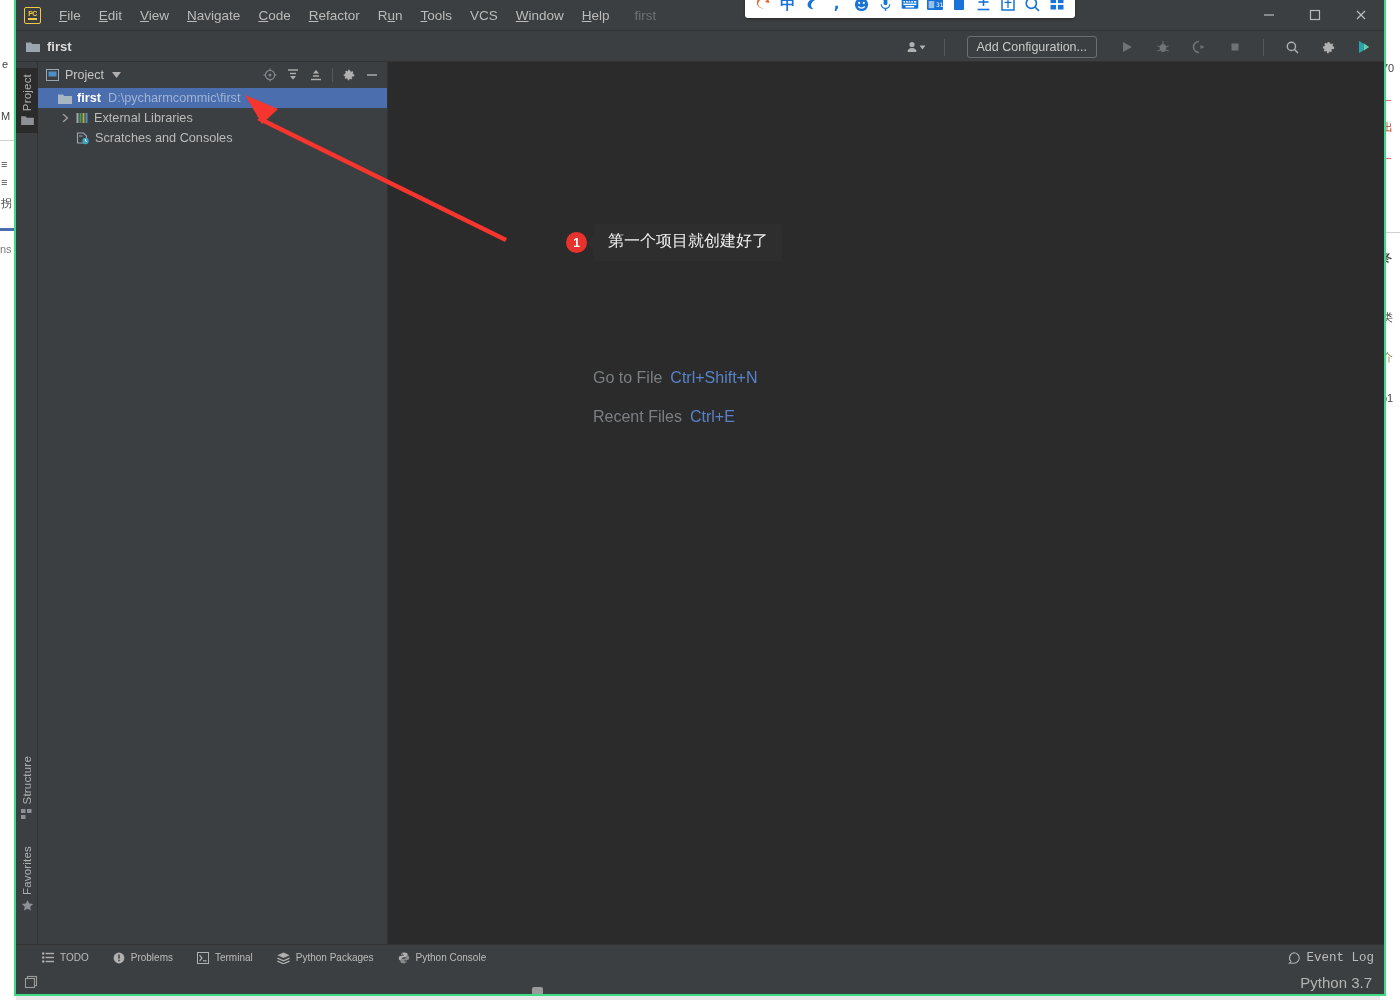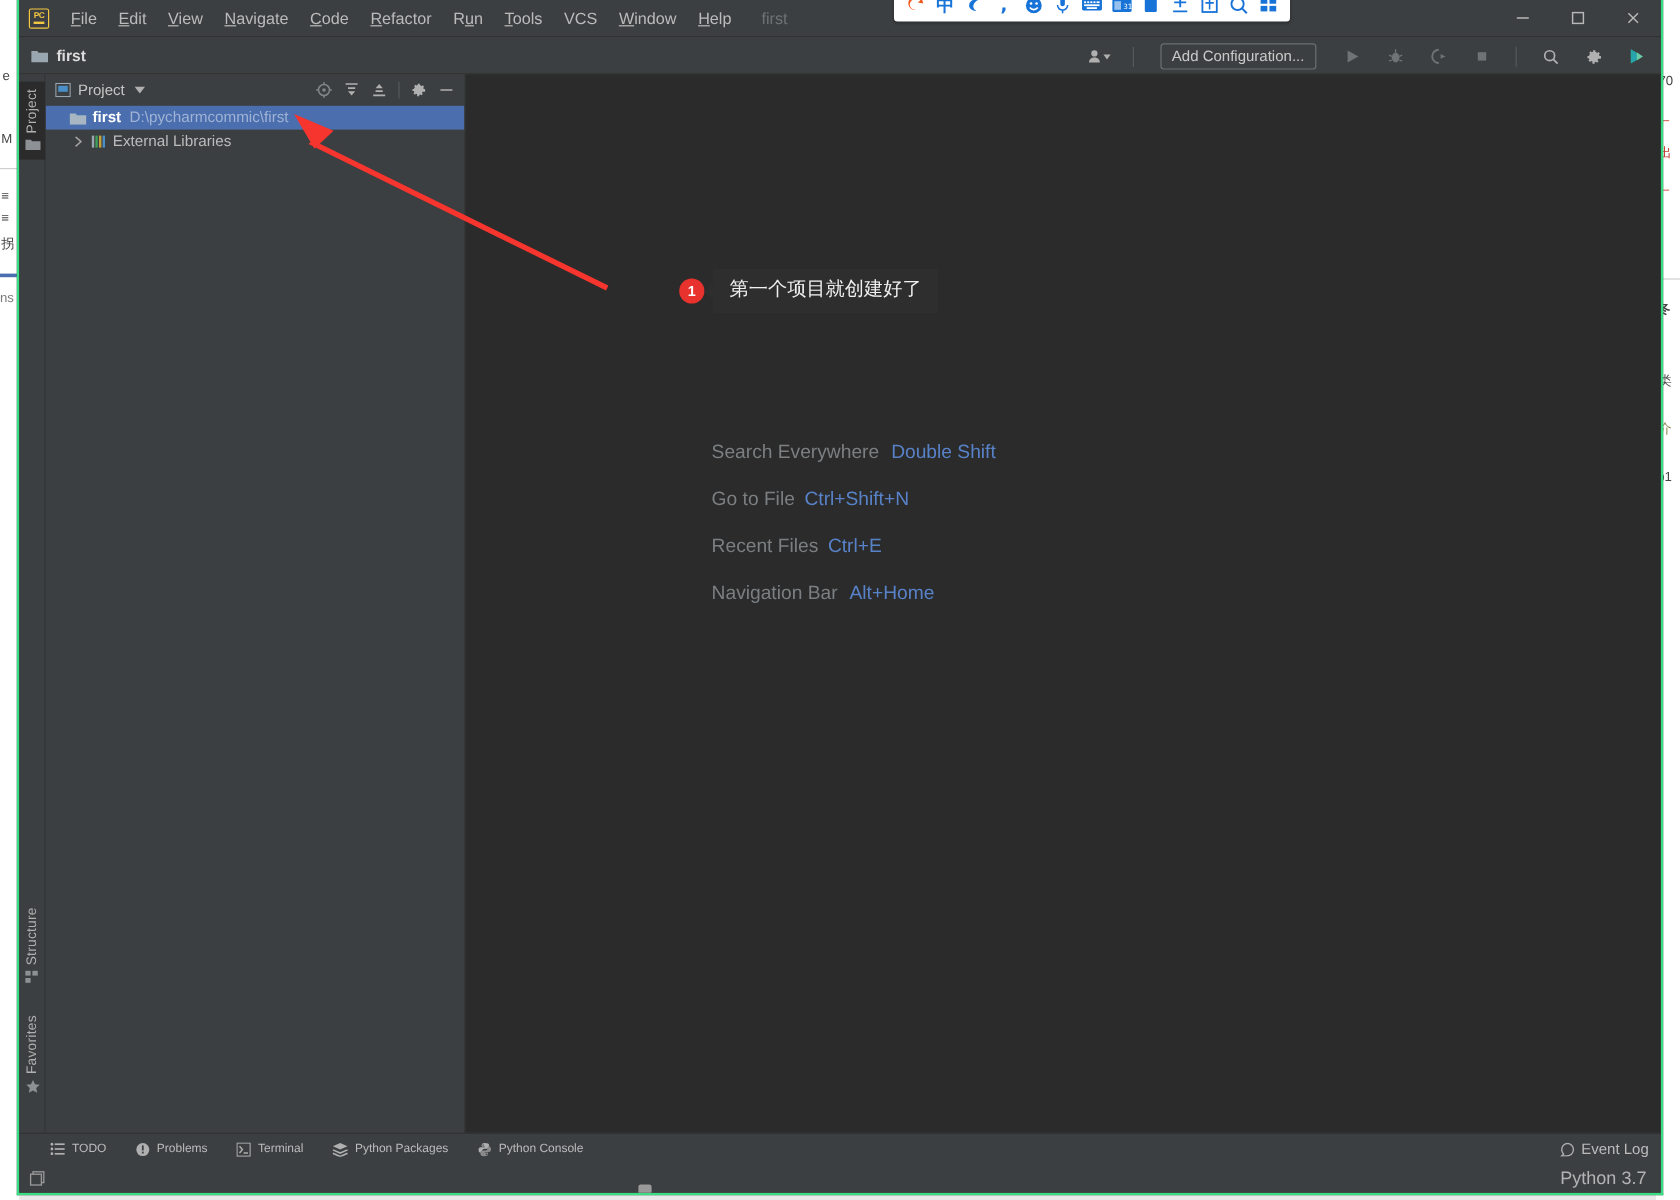--- a/index.html
+++ b/index.html
@@ -266,21 +266,21 @@
   }
   .bb-item {
     display: flex; align-items: center;
     color: #bbbbbb; font-size: 10px;
     margin-right: 24px;
   }
   .bb-item .ico { margin-right: 6px; display: flex; }
   #bb-right {
     position: absolute; right: 10px; top: 0; height: 26px;
     display: flex; align-items: center;
-    color: #bbbbbb; font-size: 12.5px;
+    color: #bbbbbb; font-size: 12.5px; font-family: Liberation Mono, monospace;
   }
   #bb-right .ico { margin-right: 6px; display: flex; }
 
   
   #statusbar {
     height: 24px; min-height: 24px;
     background: #3c3f41;
     display: flex; align-items: center;
     padding-left: 8px;
     position: relative;
@@ -556,47 +556,51 @@
             <svg width="13" height="12" viewBox="0 0 13 12">
               <rect x="0.5" y="1" width="2" height="10" fill="#9aa7b0"></rect>
               <rect x="3.5" y="1" width="2" height="10" fill="#3f9e5a"></rect>
               <rect x="6.5" y="1" width="2" height="10" fill="#c7a23a"></rect>
               <rect x="9.5" y="1" width="2" height="10" fill="#4a8fc7"></rect>
             </svg>
           </div>
           <span class="tree-label">External Libraries</span>
         </div>
 
+        <div class="tree-row">
+          <div class="tree-ico" style="margin-left:18px">
+            <svg width="14" height="13" viewBox="0 0 14 13">
+              <path d="M1.5 1h6l3 3v7h-9z" fill="none" stroke="#9aa7b0" stroke-width="1.1"></path>
+              <line x1="3" y1="4" x2="6.5" y2="4" stroke="#9aa7b0" stroke-width="1"></line>
+              <circle cx="9.5" cy="9" r="3.2" fill="#3da5c7"></circle>
+              <line x1="9.5" y1="7.2" x2="9.5" y2="9" stroke="#fff" stroke-width="1"></line>
+              <line x1="9.5" y1="9" x2="10.9" y2="9.6" stroke="#fff" stroke-width="1"></line>
+            </svg>
+          </div>
+          <span class="tree-label">Scratches and Consoles</span>
+        </div>
 
       </div>
     </div>
 
     <div id="editor">
 
       <div id="callout">
         <div id="callout-badge">1</div>
         <div id="callout-bubble">第一个项目就创建好了</div>
       </div>
 
       <div id="hints">
-        <div class="hint-row">
-          <span>Search Everywhere</span>
-          <span class="hint-key">Double Shift</span>
-        </div>
         <div class="hint-row">
           <span>Go to File</span>
           <span class="hint-key tight">Ctrl+Shift+N</span>
         </div>
         <div class="hint-row">
           <span>Recent Files</span>
           <span class="hint-key tight">Ctrl+E</span>
-        </div>
-        <div class="hint-row">
-          <span>Navigation Bar</span>
-          <span class="hint-key">Alt+Home</span>
         </div>
       </div>
     </div>
 
     <svg id="arrow-svg" viewBox="0 0 1372 996">
       <polygon points="231,36 251,50 241,58 489,180 491,176 243,54 253,46" fill="#f5352e"></polygon>
       <polygon points="229,33 262,47 246,62" fill="#f5352e"></polygon>
     </svg>
   </div>
 

